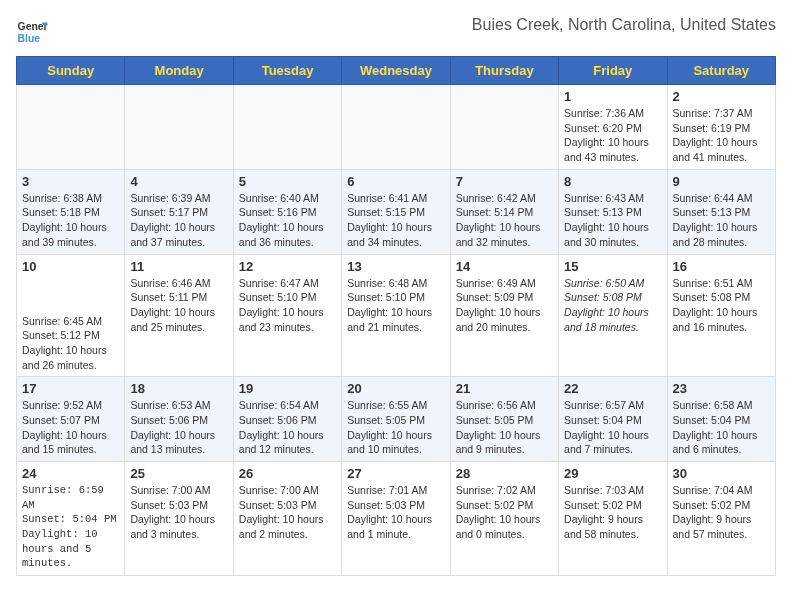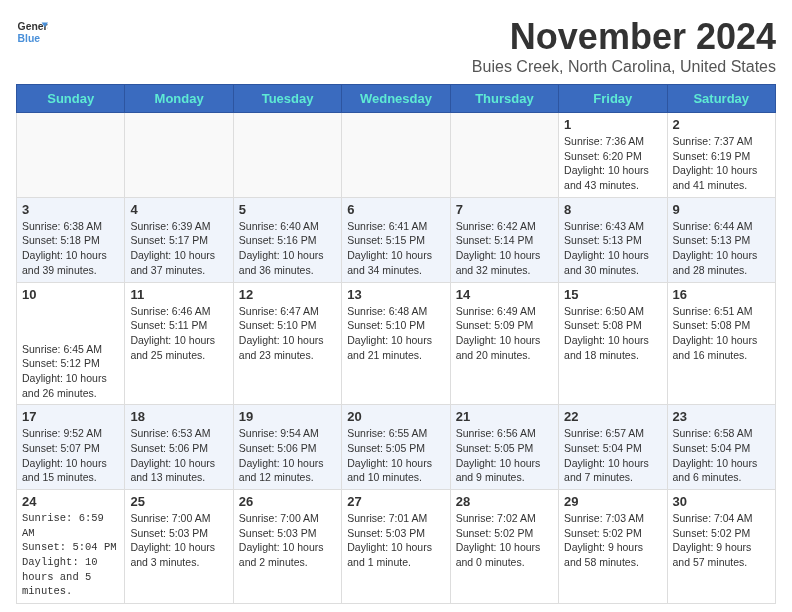--- a/index.html
+++ b/index.html
@@ -35,21 +35,21 @@
       font-size: 16px;
       color: #555;
     }
     .calendar {
       width: 100%;
       border-collapse: collapse;
       border: 1px solid #ccc;
     }
     .calendar th {
       background-color: #3a6bbf;
-      color: #5eead4;
+      color: #fde047;
       text-align: center;
       font-size: 13px;
       padding: 6px 4px;
       border: 1px solid #2d55a0;
     }
     .calendar td {
       vertical-align: top;
       border: 1px solid #ddd;
       padding: 4px 5px;
       width: 108px;
@@ -81,21 +81,20 @@
 
 <div class="header">
   <div class="logo">
     <svg class="logo-icon" viewBox="0 0 40 40">
       <text x="2" y="18" font-size="13" font-weight="bold" fill="#333">General</text>
       <text x="2" y="32" font-size="13" font-weight="bold" fill="#4a90d9">Blue</text>
       <polygon points="32,8 40,8 36,14" fill="#4a90d9"></polygon>
     </svg>
   </div>
   <div class="title-block">
-    <div class="month-title">November 2024</div>
     <div class="location">Buies Creek, North Carolina, United States</div>
   </div>
 </div>
 
 <table class="calendar">
   <thead>
     <tr>
     <th>Sunday</th>
         <th>Monday</th>
         <th>Tuesday</th>
@@ -195,21 +194,21 @@
 Daylight: 10 hours and 21 minutes.</div>
         </td>
         <td>
           <span class="day-num">14</span>
           <div class="day-info" style="white-space: pre-line;">Sunrise: 6:49 AM
 Sunset: 5:09 PM
 Daylight: 10 hours and 20 minutes.</div>
         </td>
         <td>
           <span class="day-num">15</span>
-          <div class="day-info" style="white-space: pre-line;">Sunrise: 6:50 AM
+          <div class="day-info" style="white-space: pre-line; font-style: italic;">Sunrise: 6:50 AM
 Sunset: 5:08 PM
 Daylight: 10 hours and 18 minutes.</div>
         </td>
         <td>
           <span class="day-num">16</span>
           <div class="day-info" style="white-space: pre-line;">Sunrise: 6:51 AM
 Sunset: 5:08 PM
 Daylight: 10 hours and 16 minutes.</div>
         </td>
       </tr>
@@ -221,21 +220,21 @@
 Daylight: 10 hours and 15 minutes.</div>
         </td>
         <td class="alt-row">
           <span class="day-num">18</span>
           <div class="day-info" style="white-space: pre-line;">Sunrise: 6:53 AM
 Sunset: 5:06 PM
 Daylight: 10 hours and 13 minutes.</div>
         </td>
         <td class="alt-row">
           <span class="day-num">19</span>
-          <div class="day-info" style="white-space: pre-line;">Sunrise: 9:54 AM
+          <div class="day-info" style="white-space: pre-line;">Sunrise: 6:54 AM
 Sunset: 5:06 PM
 Daylight: 10 hours and 12 minutes.</div>
         </td>
         <td class="alt-row">
           <span class="day-num">20</span>
           <div class="day-info" style="white-space: pre-line;">Sunrise: 6:55 AM
 Sunset: 5:05 PM
 Daylight: 10 hours and 10 minutes.</div>
         </td>
         <td class="alt-row">

